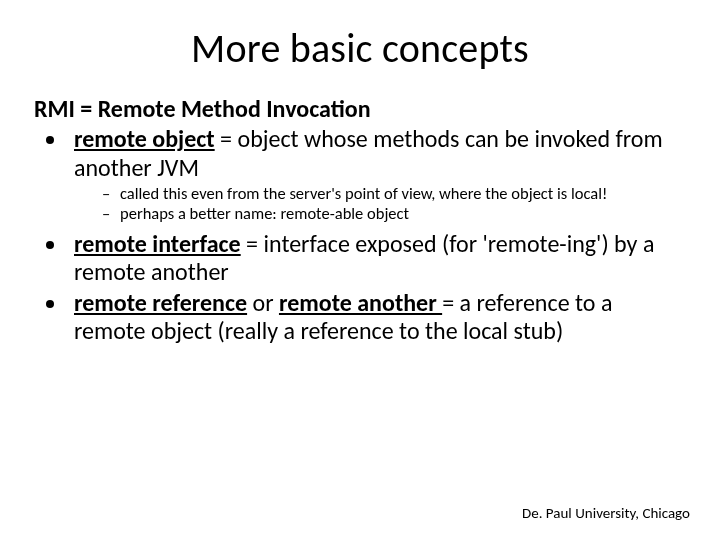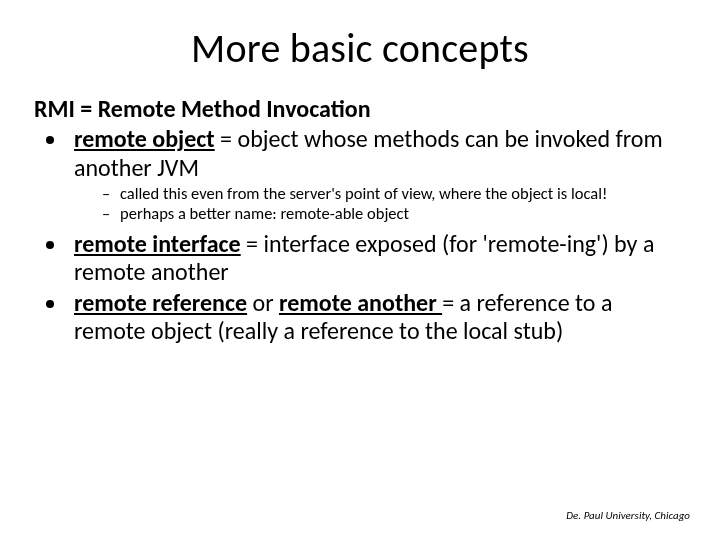--- a/index.html
+++ b/index.html
@@ -59,22 +59,21 @@
     content: "–";
     position: absolute;
     left: 0;
     top: 0;
   }
   .term { font-weight: 700; text-decoration: underline; }
   .footer {
     position: absolute;
     right: 30px;
     bottom: 18px;
-    font-size: 11px;
-    font-style: italic;
+    font-size: 15px;
   }
 </style>
 </head>
 <body>
 
 <div class="slide">
 
   <div class="title">More basic concepts</div>
 
   <div class="body">

